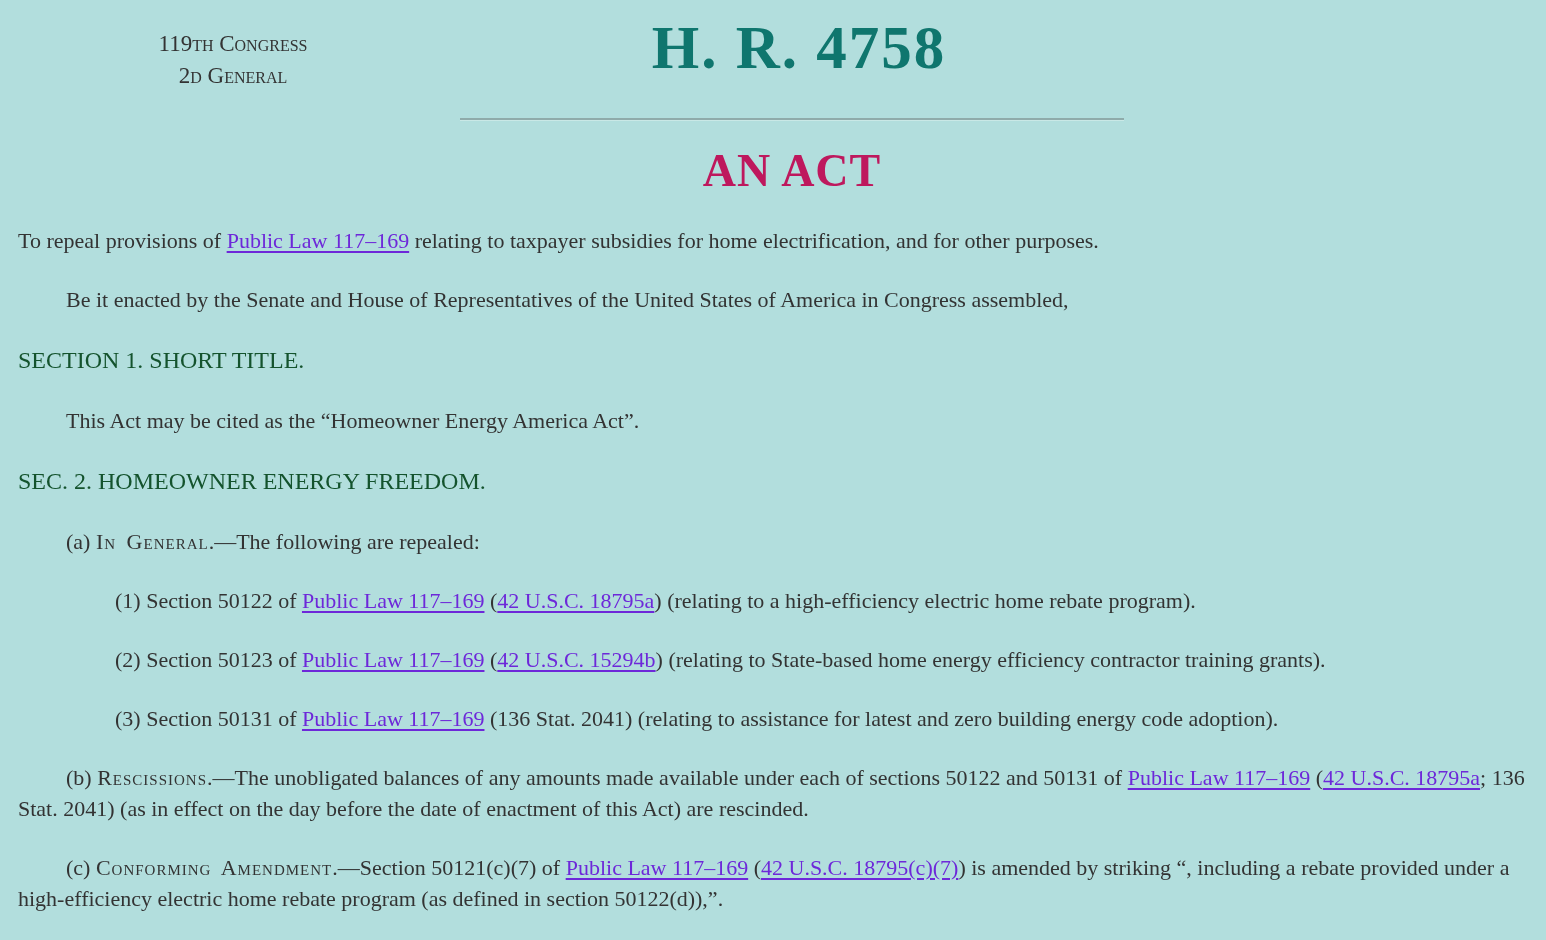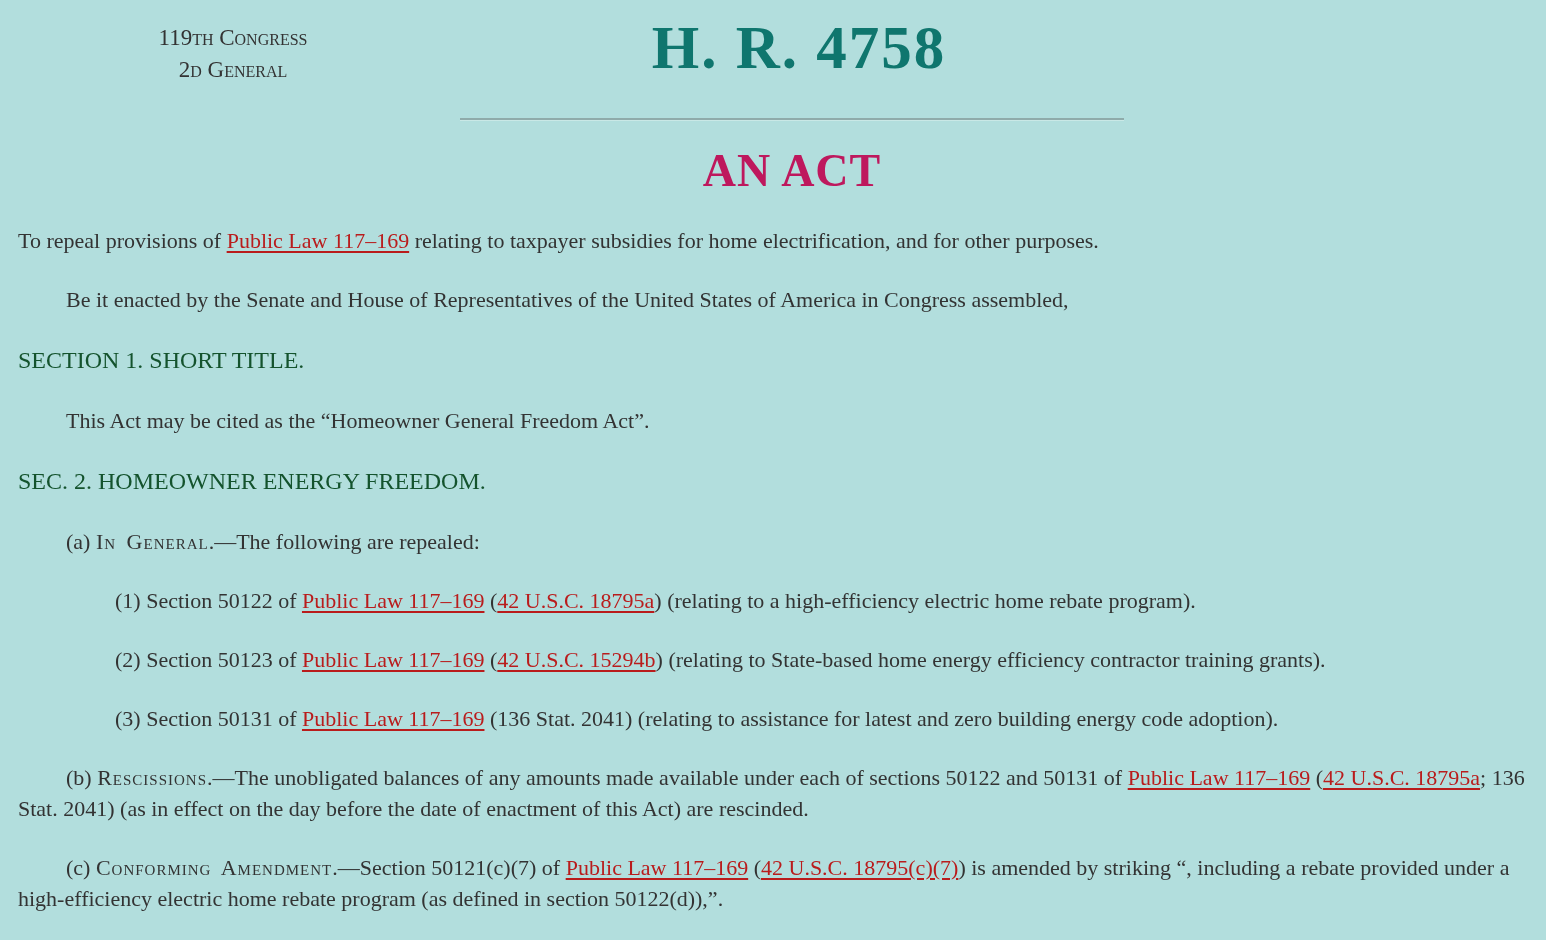--- a/index.html
+++ b/index.html
@@ -23,21 +23,21 @@
   }
   
   .bill-header {
     position: relative;
     padding-top: 12px;
     text-align: center;
   }
   .congress-block {
     position: absolute;
     left: 90px;
-    top: 22px;
+    top: 28px;
     width: 250px;
     text-align: center;
     font-variant: small-caps;
     font-size: 23px;
     line-height: 32px;
     color: #333333;
   }
   .bill-number {
     display: inline-block;
     font-size: 61px;
@@ -84,21 +84,21 @@
     line-height: 34px;
     color: #14532d;
     text-indent: 0;
   }
   .sc {
     font-variant: small-caps;
     letter-spacing: 1px;
     word-spacing: 4px;
   }
   a.doc-link {
-    color: #b91c1c;
+    color: #6d28d9;
     text-decoration: underline;
     text-underline-offset: 3px;
     cursor: pointer;
     font-family: Liberation Serif, serif;
   }
 </style>
 </head>
 <body>
 
 <div class="page">
@@ -114,21 +114,21 @@
   </div>
 
   <div class="doc-body">
 
     <p class="no-indent"><span>To repeal provisions of </span><a class="doc-link">Public Law 117–169</a><span> relating to taxpayer subsidies for home electrification, and for other purposes.</span></p>
 
     <p class="indent-1 enacting">Be it enacted by the Senate and House of Representatives of the United States of America in Congress assembled,</p>
 
     <p class="sec-heading">SECTION 1. SHORT TITLE.</p>
 
-    <p class="indent-1">This Act may be cited as the “Homeowner General Freedom Act”.</p>
+    <p class="indent-1">This Act may be cited as the “Homeowner Energy America Act”.</p>
 
     <p class="sec-heading">SEC. 2. HOMEOWNER ENERGY FREEDOM.</p>
 
     <p class="indent-1"><span>(a) </span><span class="sc">In General</span><span>.—The following are repealed:</span></p>
 
     <p class="indent-2"><span>(1) Section 50122 of </span><a class="doc-link">Public Law 117–169</a><span> (</span><a class="doc-link">42 U.S.C. 18795a</a><span>) (relating to a high-efficiency electric home rebate program).</span></p>
 
     <p class="indent-2"><span>(2) Section 50123 of </span><a class="doc-link">Public Law 117–169</a><span> (</span><a class="doc-link">42 U.S.C. 15294b</a><span>) (relating to State-based home energy efficiency contractor training grants).</span></p>
 
     <p class="indent-2"><span>(3) Section 50131 of </span><a class="doc-link">Public Law 117–169</a><span> (136 Stat. 2041) (relating to assistance for latest and zero building energy code adoption).</span></p>

